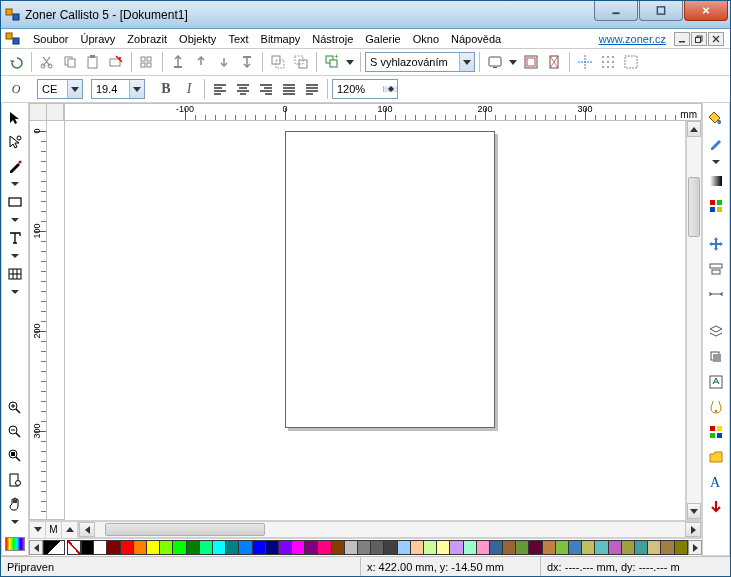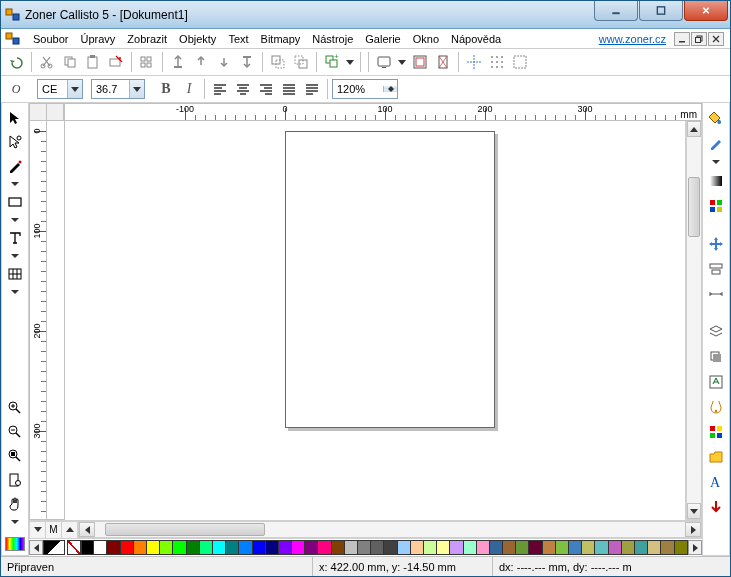--- a/index.html
+++ b/index.html
@@ -69,21 +69,21 @@
 .color-row { height:18px; display:flex; border-top:1px solid #d0d0d0; padding:1px 0;}
 .color-well { width:22px; border:1px solid #333; margin-right:2px;}
 .color-none { width:14px; border:1px solid #333; background:#fff; position:relative; cursor:pointer;}
 .color-none:after { content:""; position:absolute; left:0; top:0; right:0; bottom:0; background:linear-gradient(to top right, transparent 45%, #d00 45%, #d00 55%, transparent 55%);}
 .color-swatches { flex:1; display:flex; overflow:hidden;}
 .color-swatch { width:14px; border-top:1px solid #333; border-bottom:1px solid #333; border-right:1px solid #333; cursor:pointer;}
 .color-swatch:first-child { border-left:1px solid #333;}
 .color-nav { width:14px; border:1px solid #999; background:#f0f0f0; display:flex; align-items:center; justify-content:center; cursor:pointer;}
 .status-bar { height:20px; background:#f0f0f0; border-top:1px solid #c0c0c0; display:flex; align-items:center; font-size:11px;}
 .status-cell { padding:0 6px; border-right:1px solid #c0c0c0; height:100%; display:flex; align-items:center;}
-.status-cell.ready { width:312px;}
+.status-cell.ready { width:360px;}
 .status-cell.coords { width:180px;}
 .status-cell.delta { flex:1; border-right:none;}
 .tri { width:0; height:0; display:inline-block; }
 .tri.down { border-left:4px solid transparent; border-right:4px solid transparent; border-top:5px solid #333;}
 .tri.up { border-left:4px solid transparent; border-right:4px solid transparent; border-bottom:5px solid #333;}
 .tri.left { border-top:4px solid transparent; border-bottom:4px solid transparent; border-right:5px solid #333;}
 .tri.right { border-top:4px solid transparent; border-bottom:4px solid transparent; border-left:5px solid #333;}
 .format-bold { font-weight:bold; font-family:'Times New Roman',serif; font-size:14px;}
 .format-italic { font-style:italic; font-family:'Times New Roman',serif; font-size:14px;}
 .font-icon { font-style:italic; font-family:'Times New Roman',serif; font-size:12px; color:#444;}
@@ -237,20 +237,26 @@
         <svg viewBox="0 0 16 16">
           <rect x="2" y="2" width="7" height="7" fill="none" stroke="#2a8a2a"></rect>
           <rect x="6" y="6" width="7" height="7" fill="#fff" stroke="#2a8a2a"></rect>
           <text x="10" y="5" font-size="8" fill="#2a8a2a">+</text>
         </svg>
       </div>
     <div class="tbtn" style="width:12px">
         <span class="tri down"></span>
       </div>
     <div class="tbsep"></div>
+    <div class="combo" style="width:110px">
+      <span class="combo-val">S vyhlazováním</span>
+      <span class="combo-arrow">
+          <span class="tri down"></span>
+        </span>
+    </div>
     <div class="tbsep"></div>
     <div class="tbtn">
         <svg viewBox="0 0 16 16">
           <rect x="2" y="3" width="12" height="9" rx="1" fill="none" stroke="#555"></rect>
           <rect x="6" y="13" width="4" height="1" fill="#555"></rect>
         </svg>
       </div>
     <div class="tbtn" style="width:12px">
         <span class="tri down"></span>
       </div>
@@ -299,21 +305,21 @@
     <span class="tbtn font-icon">O</span>
     <div style="width:8px"></div>
     <div class="combo" style="width:46px">
       <span class="combo-val">CE</span>
       <span class="combo-arrow">
           <span class="tri down"></span>
         </span>
     </div>
     <div style="width:6px"></div>
     <div class="combo" style="width:54px">
-      <span class="combo-val">36.7</span>
+      <span class="combo-val">19.4</span>
       <span class="combo-arrow">
           <span class="tri down"></span>
         </span>
     </div>
     <div style="width:8px"></div>
     <span class="tbtn format-bold">B</span>
     <span class="tbtn format-italic">I</span>
     <div class="tbsep"></div>
     <div class="tbtn">
         <svg viewBox="0 0 16 16">

